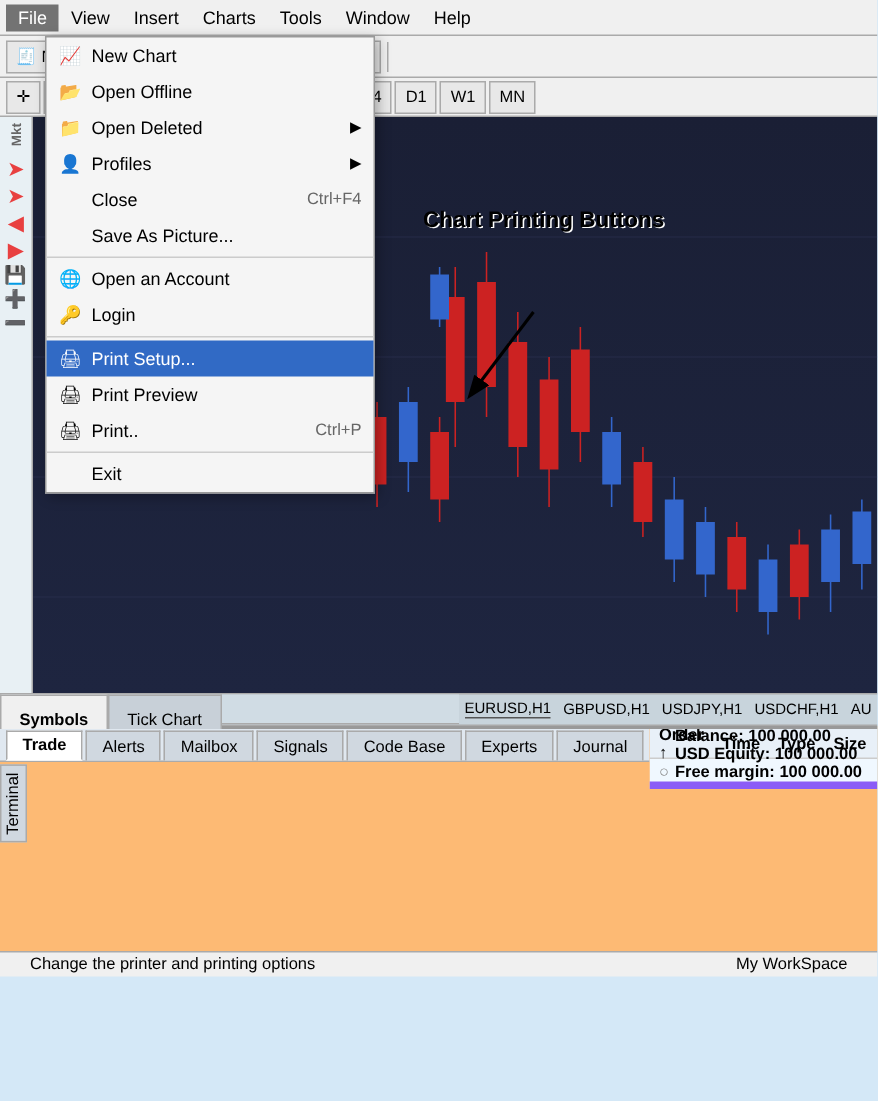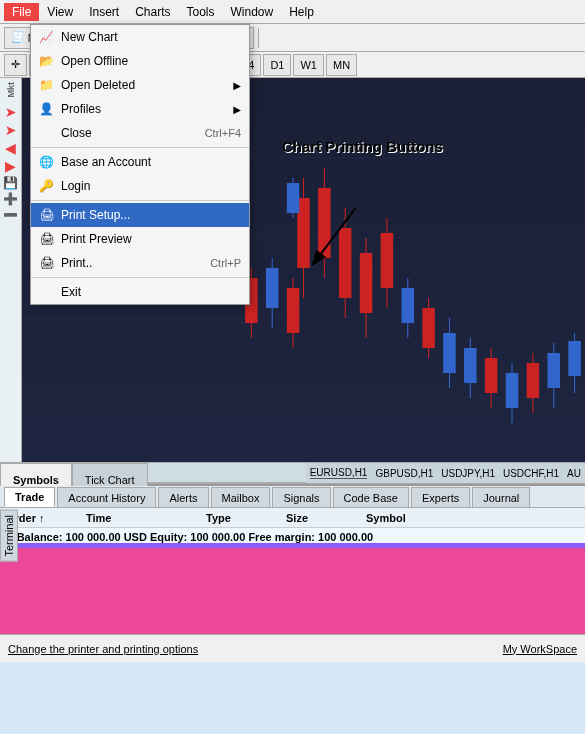--- a/index.html
+++ b/index.html
@@ -21,21 +21,21 @@
       align-items: center;
       height: 24px;
       padding: 0 4px;
     }
     .menu-item {
       padding: 2px 8px;
       cursor: pointer;
       font-size: 12px;
     }
     .menu-item:hover, .menu-item.active {
-      background: #ef4444;
+      background: #737373;
       color: white;
     }
 
     
     .toolbar {
       background: #f0f0f0;
       border-bottom: 1px solid #aaa;
       display: flex;
       align-items: center;
       height: 28px;
@@ -82,24 +82,24 @@
       align-items: center;
     }
     .chart-tab.active {
       background: #f0f0f0;
       font-weight: bold;
     }
 
     
     .bottom-panel {
       height: 150px;
-      background: #ec4899;
+      background: #fdba74;
       border-top: 2px solid #999;
       display: flex;
-      flex-direction: column;
+      flex-direction: row;
     }
     .bottom-tabs {
       display: flex;
       background: #e0e8f0;
       border-bottom: 1px solid #aaa;
       height: 22px;
       align-items: flex-end;
       padding: 0 4px;
       gap: 2px;
     }
@@ -143,29 +143,28 @@
       display: flex;
       align-items: flex-end;
       padding: 0 6px;
       font-size: 11px;
       border-bottom: 5px solid #8b5cf6;
       font-weight: bold;
     }
 
     
     .status-bar {
-      height: 28px;
+      height: 17px;
       background: #f0f0f0;
       border-top: 1px solid #aaa;
       display: flex;
       align-items: center;
       justify-content: space-between;
-      padding: 0 8px;
-      font-size: 11px;
-      text-decoration: underline;
+      padding: 0 20px;
+      font-size: 11px;
     }
 
     
     .dropdown-menu {
       position: absolute;
       top: 24px;
       left: 30px;
       background: #f5f5f5;
       border: 1px solid #999;
       box-shadow: 2px 2px 8px rgba(0,0,0,0.3);
@@ -370,21 +369,20 @@
     <span style="cursor:pointer; font-size:10px;">GBPUSD,H1</span>
     <span style="cursor:pointer; font-size:10px;">USDJPY,H1</span>
     <span style="cursor:pointer; font-size:10px;">USDCHF,H1</span>
     <span style="cursor:pointer; font-size:10px;">AU</span>
   </div>
 </div>
 
 <div class="bottom-panel">
   <div class="bottom-tabs">
     <div class="bottom-tab active">Trade</div>
-    <div class="bottom-tab">Account History</div>
     <div class="bottom-tab">Alerts</div>
     <div class="bottom-tab">Mailbox</div>
     <div class="bottom-tab">Signals</div>
     <div class="bottom-tab">Code Base</div>
     <div class="bottom-tab">Experts</div>
     <div class="bottom-tab">Journal</div>
   </div>
   <div class="bottom-content">
     <div class="bottom-table-header">
       <span class="col-order">Order ↑</span>
@@ -431,25 +429,29 @@
     <span class="arrow">▶</span>
   </div>
 
   <div class="dropdown-item">
     <span class="dropdown-icon"></span>
     <span>Close</span>
     <span class="shortcut">Ctrl+F4</span>
   </div>
 
 
+  <div class="dropdown-item">
+    <span class="dropdown-icon"></span>
+    <span>Save As Picture...</span>
+  </div>
   <div class="dropdown-separator"></div>
 
   <div class="dropdown-item">
     <span class="dropdown-icon">🌐</span>
-    <span>Base an Account</span>
+    <span>Open an Account</span>
   </div>
 
   <div class="dropdown-item">
     <span class="dropdown-icon">🔑</span>
     <span>Login</span>
   </div>
   <div class="dropdown-separator"></div>
 
   <div class="dropdown-item highlighted">
     <span class="dropdown-icon">🖨</span>

